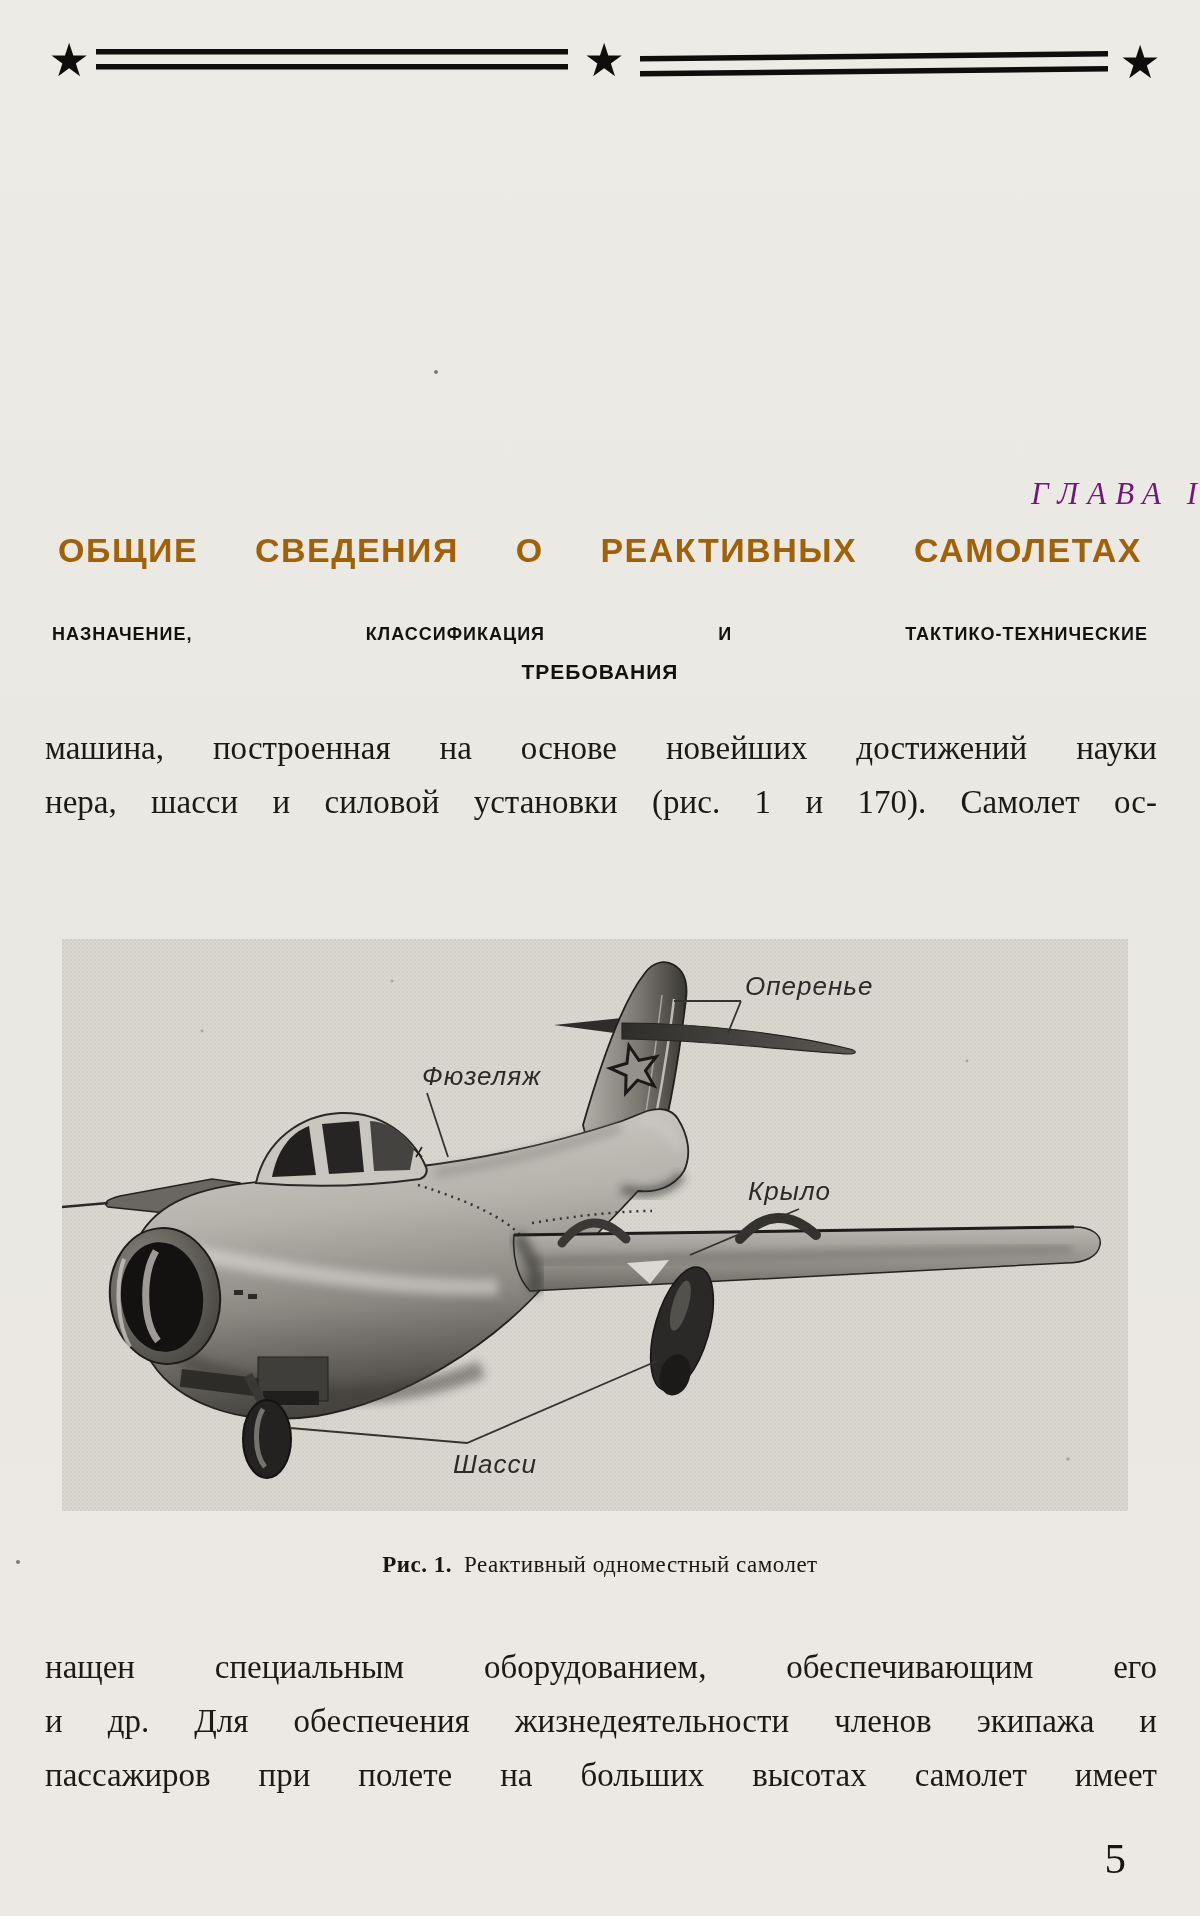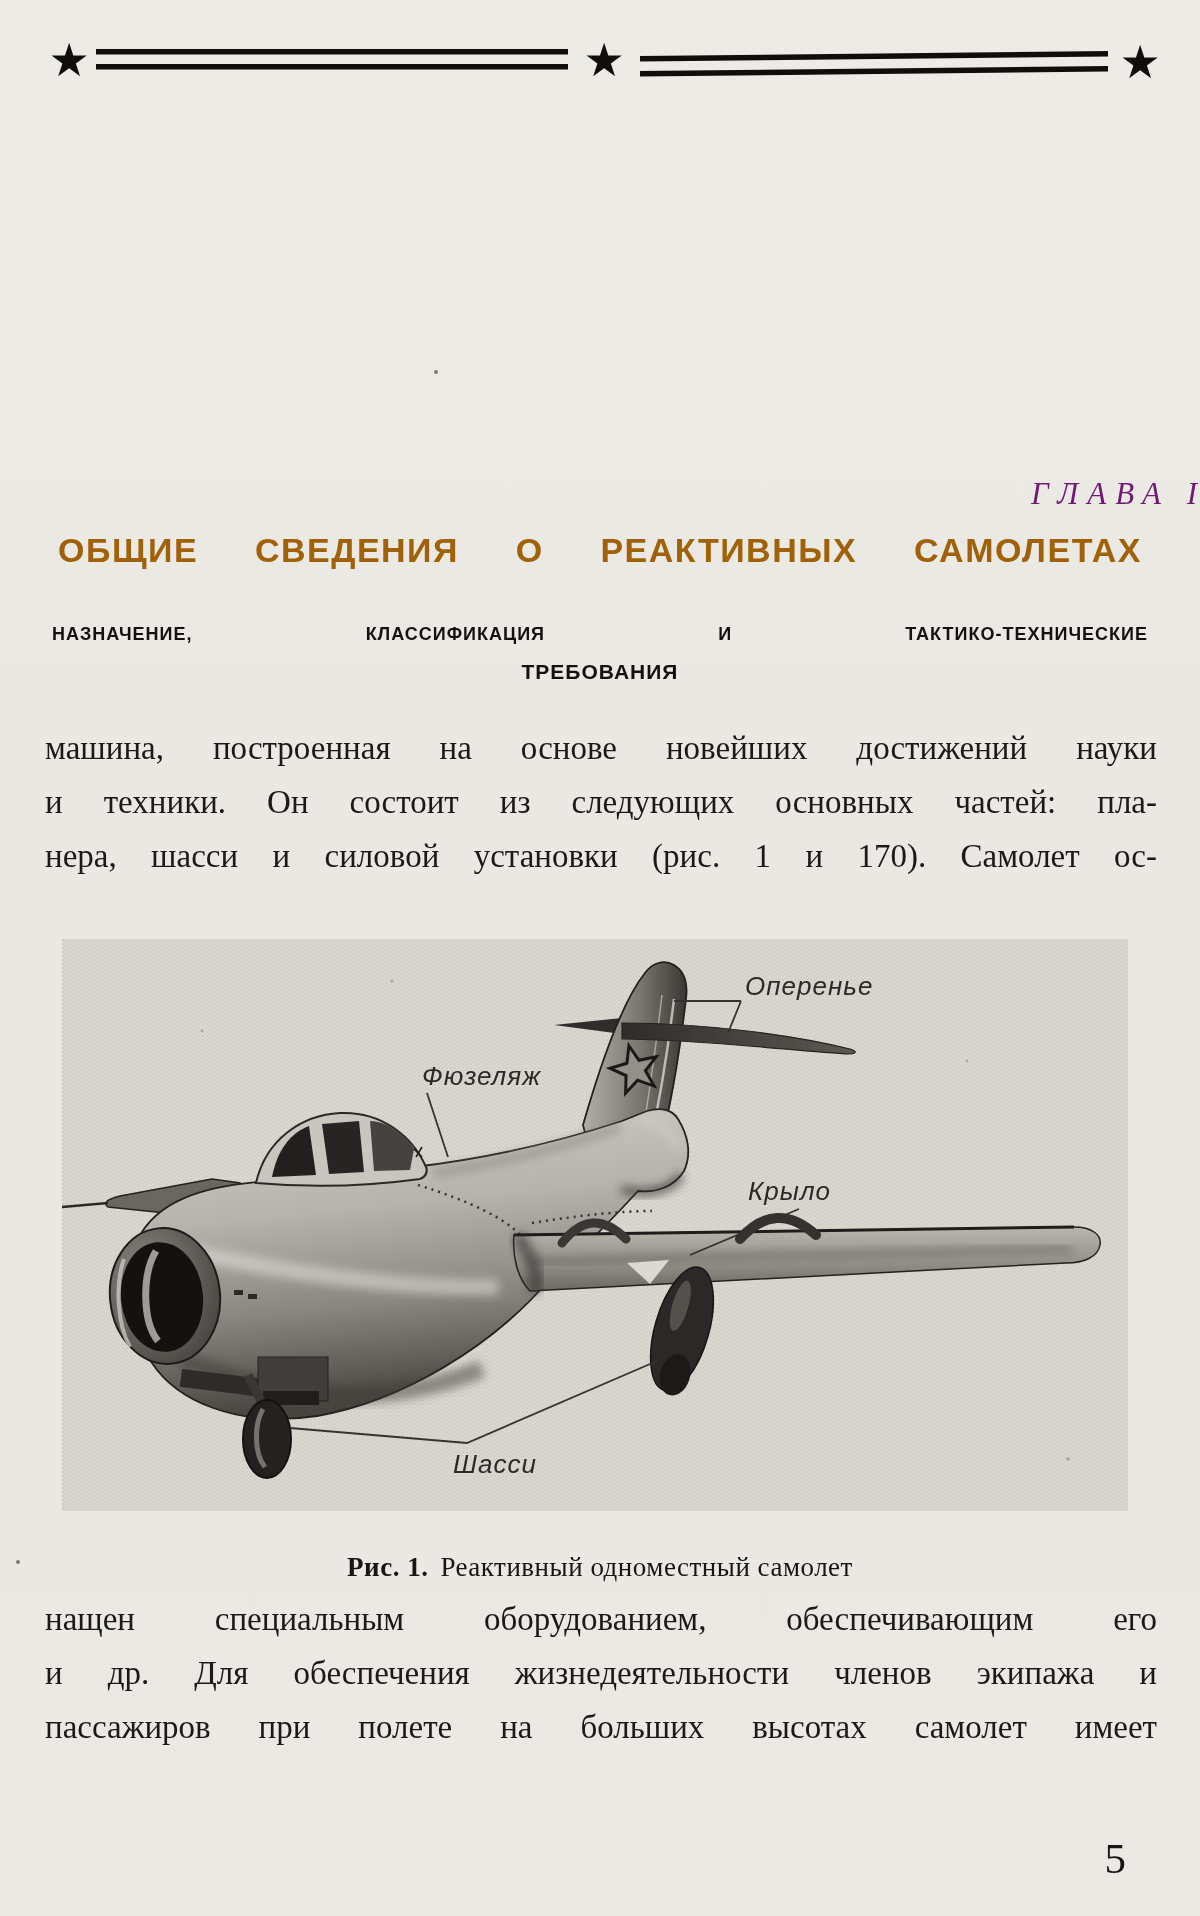--- a/index.html
+++ b/index.html
@@ -32,21 +32,21 @@
     font-size:21px;letter-spacing:1px;color:#131211;
   }
   .para{left:45px;width:1112px;font-size:33px;line-height:54px;color:#1c1a18;}
   .jline{
     text-align:justify;text-align-last:justify;height:54px;overflow:hidden;
     word-spacing:2px;
   }
   .indent{text-indent:52px;}
   .figurebox{top:939px;left:62px;width:1066px;height:572px;}
   .caption{
-    top:1552px;left:0;width:100%;text-align:center;font-size:27px;color:#171614;
+    top:1552px;left:0;width:100%;text-align:center;font-size:23px;color:#171614;
     letter-spacing:.5px;
   }
   .caption .cap-label{font-weight:700;margin-right:12px;}
   .pagenum{top:1834px;right:74px;font-size:43px;color:#161514;}
   .speck{border-radius:50%;background:#7d7a74;}
   svg text.figlabel{
     font-family:"Liberation Sans","DejaVu Sans",sans-serif;
     font-style:italic;font-size:26px;fill:#2b2a28;letter-spacing:1px;
   }
 </style>
@@ -65,21 +65,20 @@
 
 <div class="abs kicker">ГЛАВА I</div>
 
 <div class="abs title">ОБЩИЕ СВЕДЕНИЯ О РЕАКТИВНЫХ САМОЛЕТАХ</div>
 
 <div class="abs subtitle1">НАЗНАЧЕНИЕ, КЛАССИФИКАЦИЯ И ТАКТИКО-ТЕХНИЧЕСКИЕ</div>
 <div class="abs subtitle2">ТРЕБОВАНИЯ</div>
 
 <div class="abs para" style="top:721px;">
   <div class="jline">машина, построенная на основе новейших достижений науки</div>
-  <div class="jline">и техники. Он состоит из следующих основных частей: пла-</div>
   <div class="jline">нера, шасси и силовой установки (рис. 1 и 170). Самолет ос-</div>
 </div>
 
 <svg class="abs figurebox" viewBox="0 0 1066 572">
   <defs>
     <pattern id="halftone" width="4" height="4" patternUnits="userSpaceOnUse">
       <rect width="4" height="4" fill="#dbd8d2"></rect>
       <circle cx="1" cy="1" r=".75" fill="#c3c0b9"></circle>
       <circle cx="3" cy="3" r=".75" fill="#ccc9c2"></circle>
     </pattern>
@@ -210,21 +209,21 @@
   <text class="figlabel" x="683" y="56">Оперенье</text>
   <text class="figlabel" x="360" y="146">Фюзеляж</text>
   <text class="figlabel" x="686" y="261">Крыло</text>
   <text class="figlabel" x="391" y="534">Шасси</text>
 </svg>
 
 <div class="abs caption">
   <span class="cap-label">Рис. 1.</span><span>Реактивный одноместный самолет</span>
 </div>
 
-<div class="abs para" style="top:1592px;">
+<div class="abs para" style="top:1640px;">
   <div class="jline">нащен специальным оборудованием, обеспечивающим его</div>
   <div class="jline">и др. Для обеспечения жизнедеятельности членов экипажа и</div>
   <div class="jline">пассажиров при полете на больших высотах самолет имеет</div>
 </div>
 
 <div class="abs pagenum">5</div>
 
 <div class="abs speck" style="top:370px;left:434px;width:4px;height:4px;"></div>
 <div class="abs speck" style="top:1560px;left:16px;width:4px;height:4px;"></div>
 

